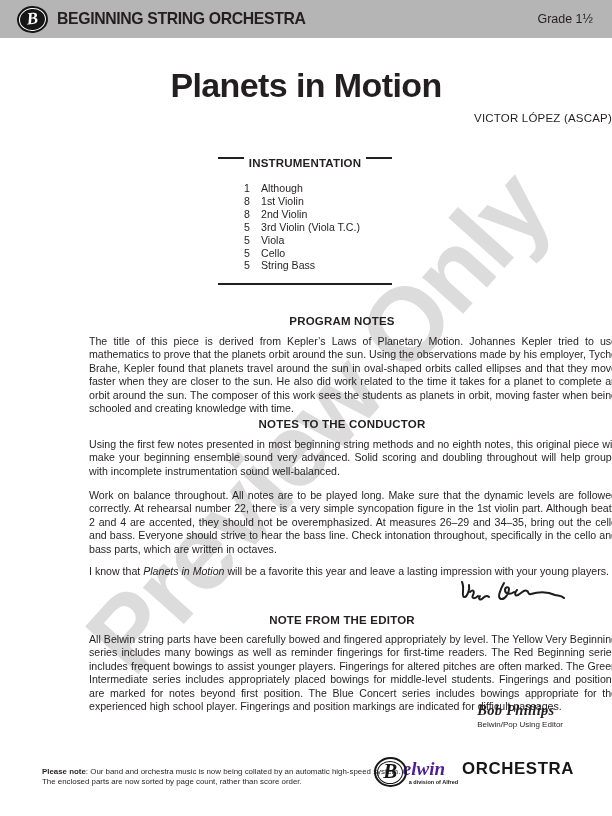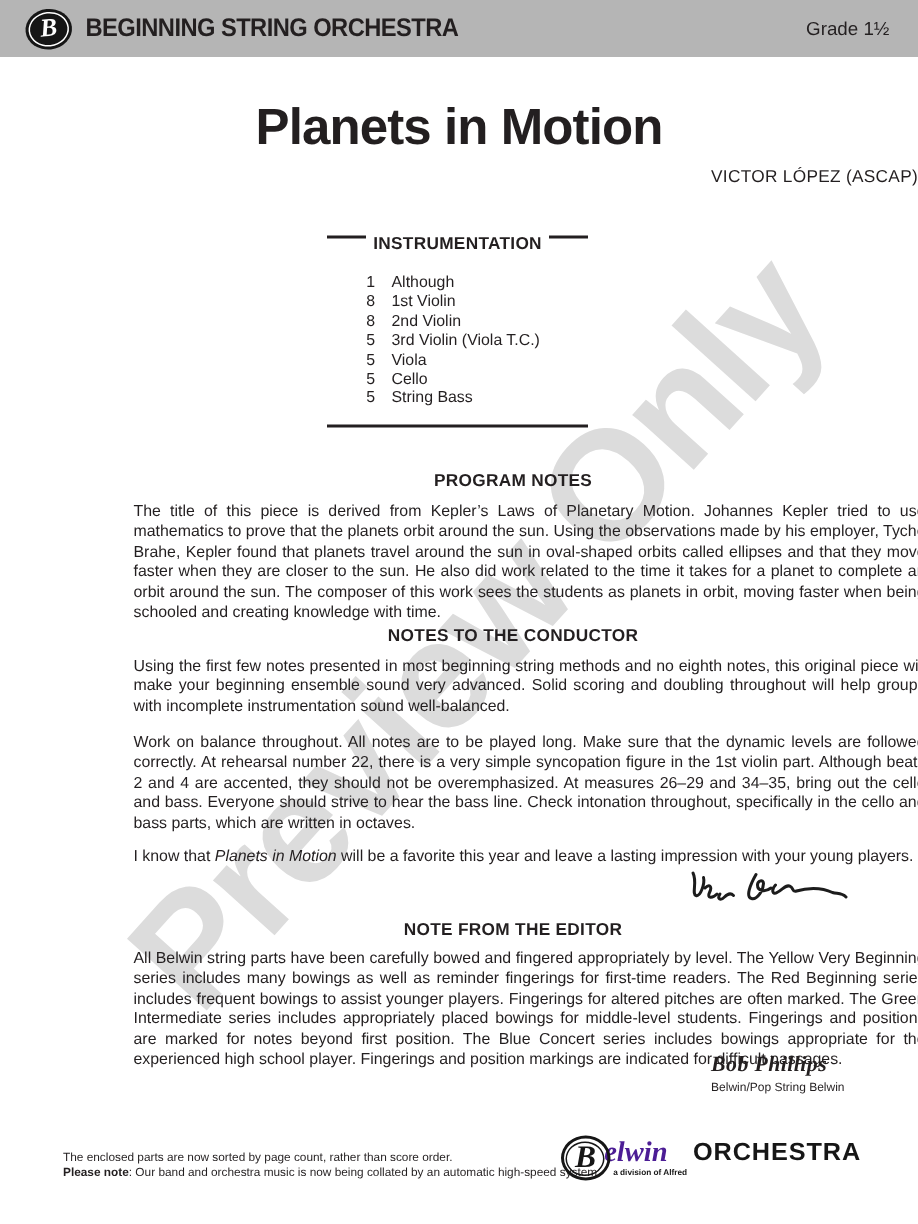--- a/index.html
+++ b/index.html
@@ -178,26 +178,26 @@
         <path d="M56 9 c-4 7 -7 15 -3 16 c4 1 8 -6 8 -10 c0 -3 -4 -2 -4 1 c0 4 5 5 9 2 m3 -2 c-3 3 -2 7 1 5 c4 -2 6 -6 9 -4 c2 1 1 4 4 3 c6 -2 16 -3 24 1 c3 1 6 0 9 3"></path>
       </g>
     </svg>
   </div>
 
   <div class="section-heading" style="top:614px;">NOTE FROM THE EDITOR</div>
   <div class="body-text" style="top:633px;">All Belwin string parts have been carefully bowed and fingered appropriately by level. The Yellow Very Beginning series includes many bowings as well as reminder fingerings for first-time readers. The Red Beginning series includes frequent bowings to assist younger players. Fingerings for altered pitches are often marked. The Green Intermediate series includes appropriately placed bowings for middle-level students. Fingerings and positions are marked for notes beyond first position. The Blue Concert series includes bowings appropriate for the experienced high school player. Fingerings and position markings are indicated for difficult passages.</div>
 
   <div class="sig-bob">
     <div class="name">Bob Phillips</div>
-    <div class="role">Belwin/Pop String Belwin</div>
+    <div class="role">Belwin/Pop Using Editor</div>
   </div>
 
   <div class="footer-note">
+    <div><strong>Please note</strong><span>: Our band and orchestra music is now being collated by an automatic high-speed system.</span></div>
     <div>The enclosed parts are now sorted by page count, rather than score order.</div>
-    <div><strong>Please note</strong><span>: Our band and orchestra music is now being collated by an automatic high-speed system.</span></div>
   </div>
 
   <div class="belwin-logo">
     <div class="bl-circle">
       <div class="inner-ring"></div>
       <div class="letter">B</div>
     </div>
     <div>
       <div class="bl-script">elwin</div>
       <div class="bl-division">a division of Alfred</div>

